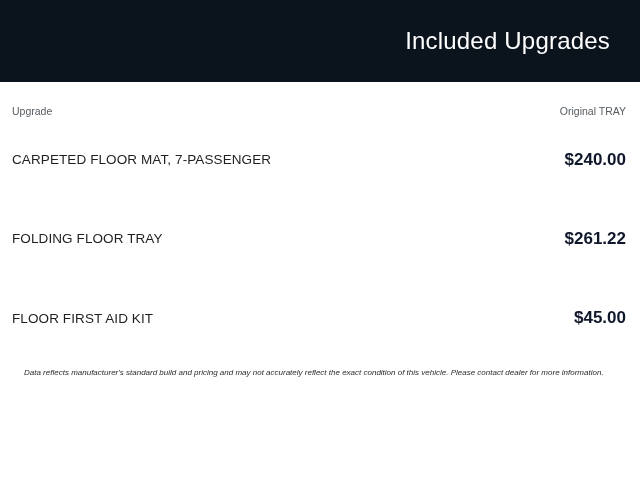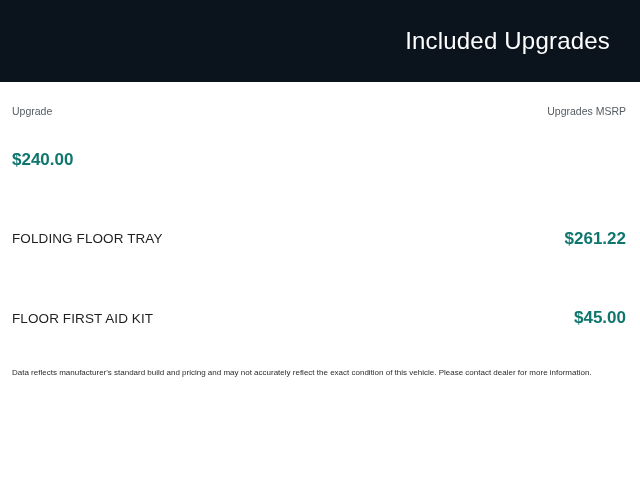--- a/index.html
+++ b/index.html
@@ -73,50 +73,52 @@
   }
   .row .name {
     font-size: 13.5px;
     color: #1f1f1f;
     font-weight: 400;
     letter-spacing: 0.1px;
   }
   .row .price {
     font-size: 17px;
     font-weight: bold;
-    color: #0f766e;
+    color: #0f172a;
     white-space: nowrap;
   }
   
   .disclaimer {
     flex: 0 0 46px;
-    padding: 10px 12px 0 12px;
+    padding: 10px 12px 0 24px;
     box-sizing: border-box;
     font-size: 8px;
+    font-style: italic;
     color: #2b2b2b;
     line-height: 1.3;
   }
 </style>
 </head>
 <body>
 
 <div class="page">
 
   <div class="header">
     <div class="header-title">Included Upgrades</div>
   </div>
 
   <div class="col-head">
     <div class="label">Upgrade</div>
-    <div class="label">Upgrades MSRP</div>
+    <div class="label">Original TRAY</div>
   </div>
 
   <div class="rows">
 
     <div class="row">
+      <div class="name">CARPETED FLOOR MAT, 7-PASSENGER</div>
       <div class="price">$240.00</div>
     </div>
 
     <div class="row">
       <div class="name">FOLDING FLOOR TRAY</div>
       <div class="price">$261.22</div>
     </div>
 
     <div class="row">
       <div class="name">FLOOR FIRST AID KIT</div>

